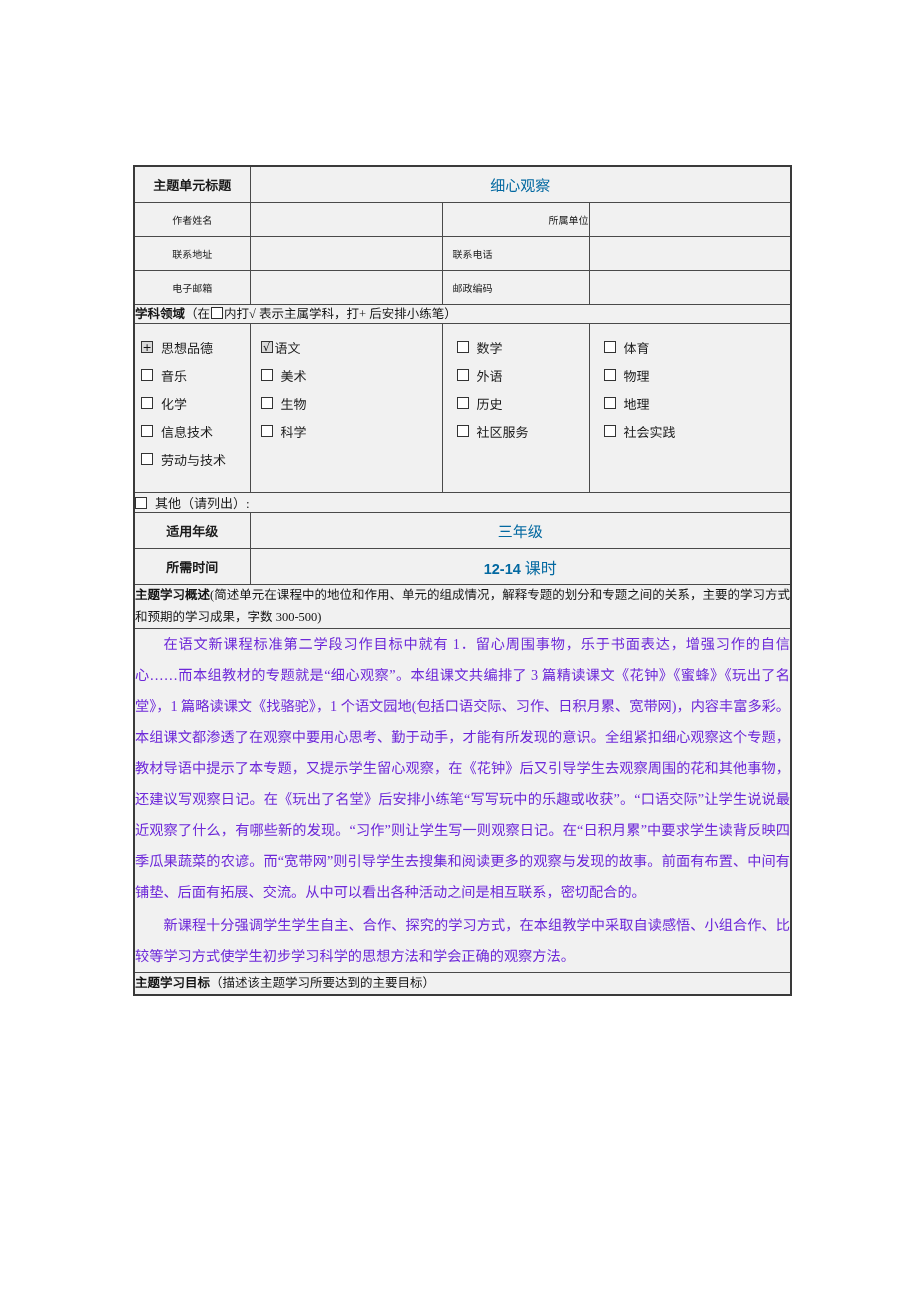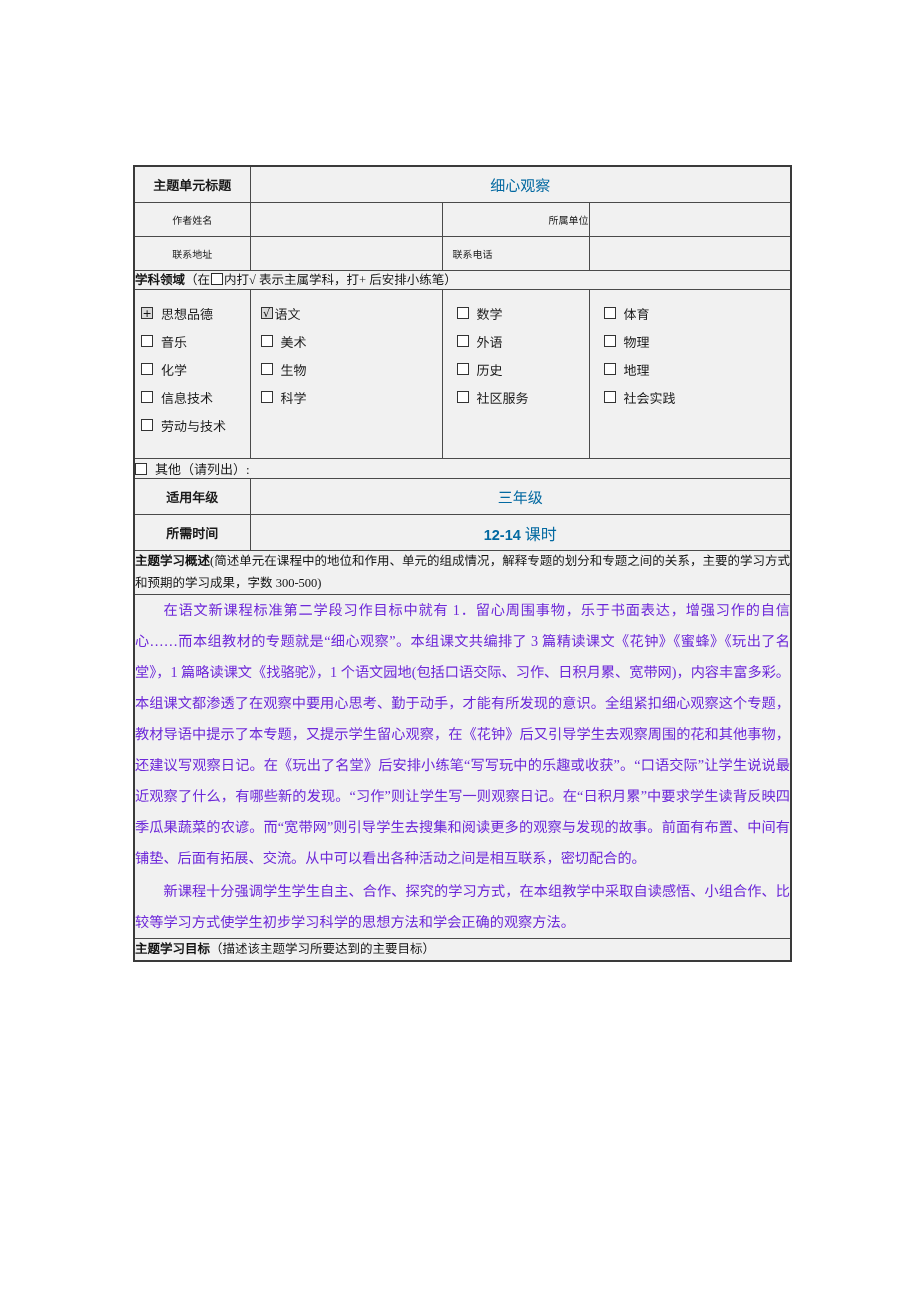--- a/index.html
+++ b/index.html
@@ -224,20 +224,26 @@
         <td class="val"></td>
       </tr>
 
       <tr class="row-h">
         <td class="lbl">联系地址</td>
         <td class="val"></td>
         <td class="lbl" style="text-align:left;padding-left:10px">联系电话</td>
         <td class="val"></td>
       </tr>
 
+      <tr class="row-h">
+        <td class="lbl">电子邮箱</td>
+        <td class="val"></td>
+        <td class="lbl" style="text-align:left;padding-left:10px">邮政编码</td>
+        <td class="val"></td>
+      </tr>
 
       <tr>
         <td class="sec-head" colspan="4">
           <span class="ttl">学科领域</span><span class="note">（在</span><span class="box-inline"></span><span class="note">内打√ 表示主属学科，打+ 后安排小练笔）</span>
         </td>
       </tr>
 
       <tr>
         <td class="subj-cell">
           <div class="subj-col">

